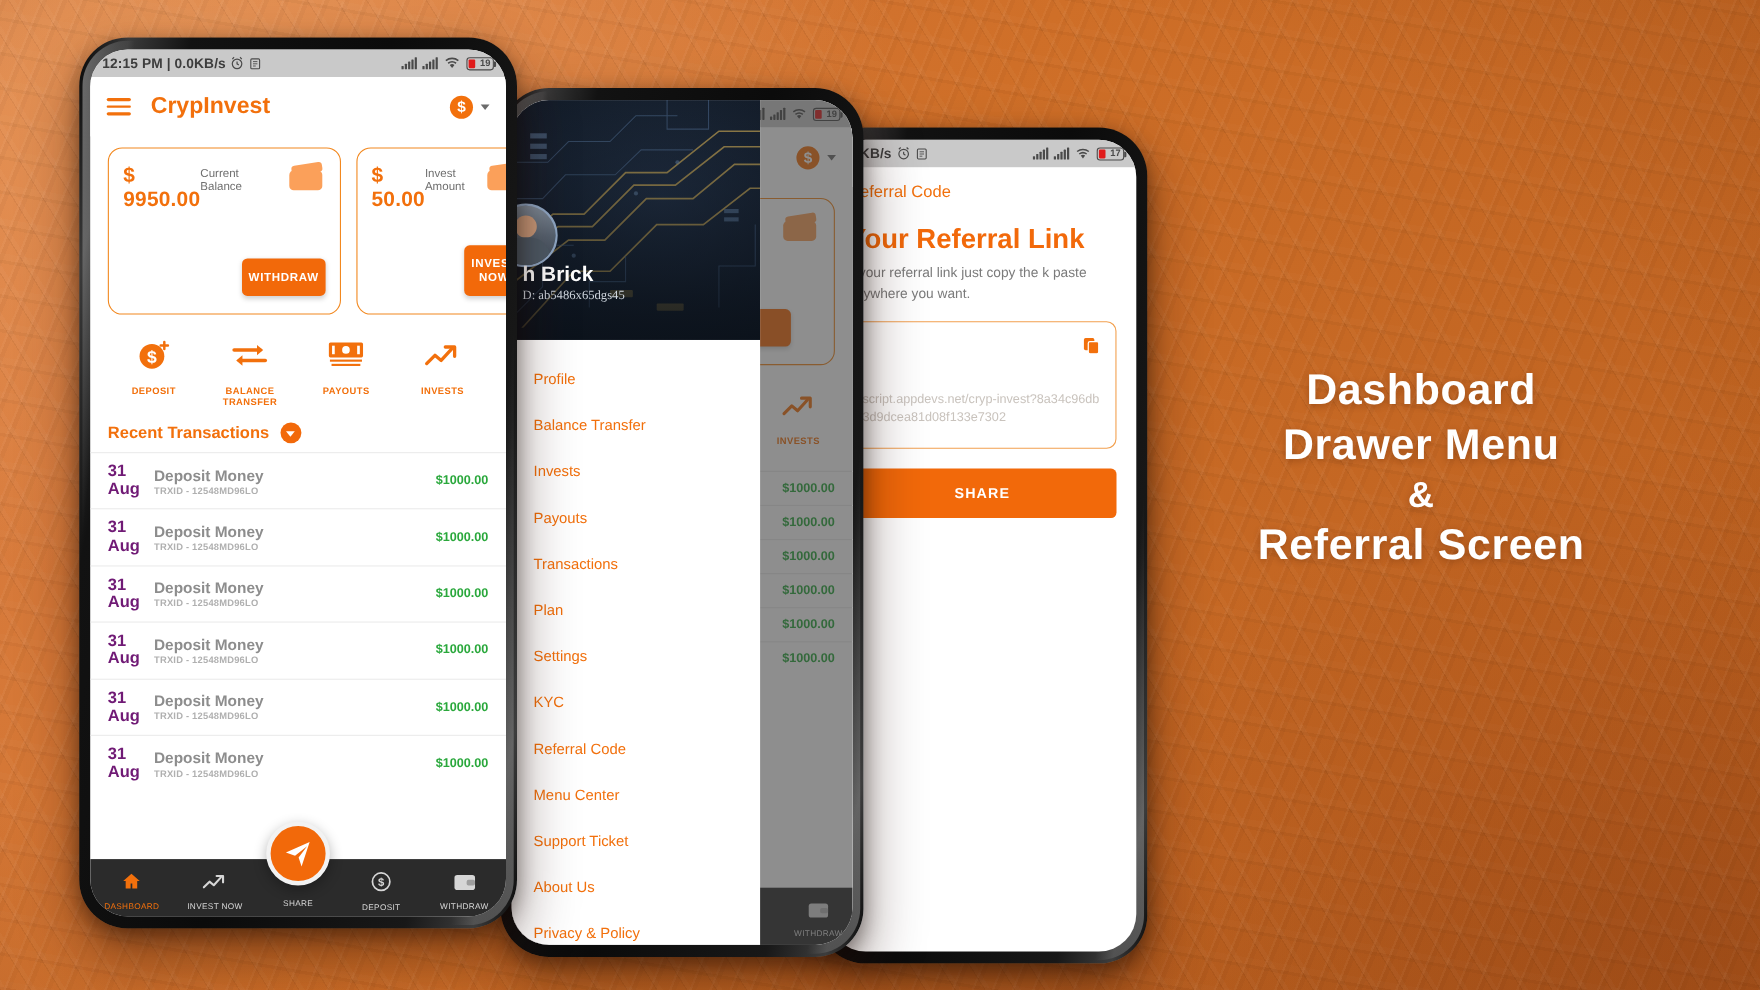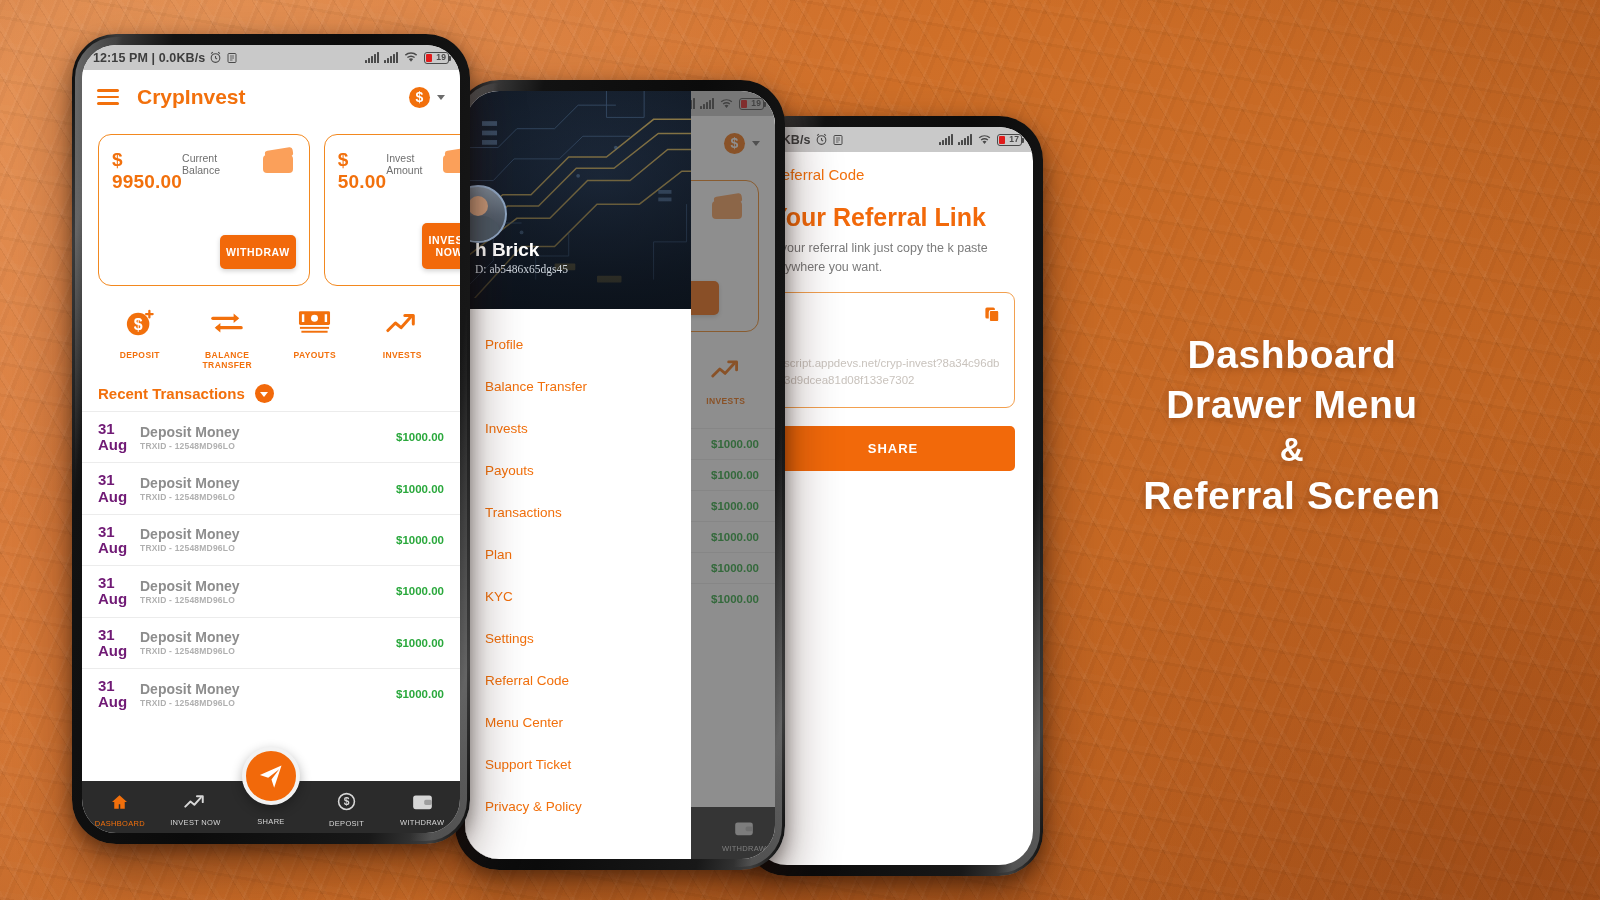--- a/index.html
+++ b/index.html
@@ -436,25 +436,26 @@
           <div class="du-id">D: ab5486x65dgs45</div>
         </div>
       </div>
       <div class="drawer-list">
         <div class="dr-item">Profile</div>
         <div class="dr-item">Balance Transfer</div>
         <div class="dr-item">Invests</div>
         <div class="dr-item">Payouts</div>
         <div class="dr-item">Transactions</div>
         <div class="dr-item">Plan</div>
+        <div class="dr-item">Settings</div>
         <div class="dr-item">KYC</div>
-        <div class="dr-item">Settings</div>
         <div class="dr-item">Referral Code</div>
         <div class="dr-item">Menu Center</div>
         <div class="dr-item">Support Ticket</div>
+        <div class="dr-item">About Us</div>
         <div class="dr-item">Privacy &amp; Policy</div>
       </div>
     </div>
 
   </div>
 </div>
 
 <div class="phone" id="phone1">
   <div class="screen">
 

